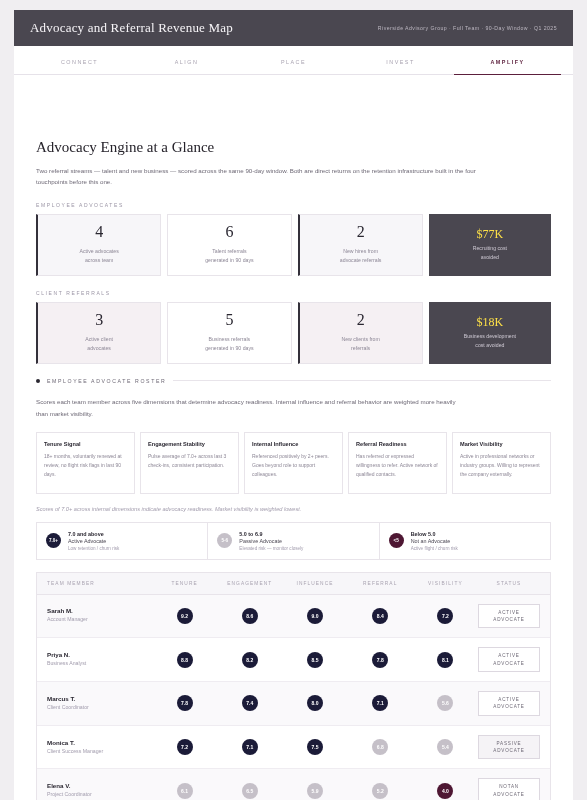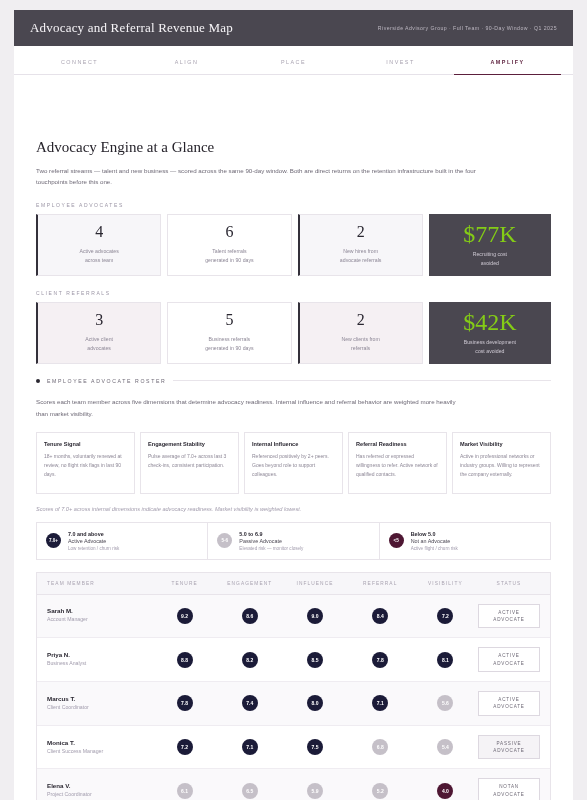--- a/index.html
+++ b/index.html
@@ -73,21 +73,21 @@
   .stat.tone-b { background: #ffffff; border-left: 1px solid #e8e4ea; }
   .stat.tone-c { background: #f7f6f9; border-left: 2.2px solid #33303a; }
   .stat.pink-a { background: #f5f0f3; border-left: 2.2px solid #33303a; }
   .stat.pink-b { background: #ffffff; border-left: 1px solid #e8e4ea; }
   .stat.pink-c { background: #f5f0f3; border-left: 2.2px solid #33303a; }
   .stat.dark { background: #4a4750; border: none; }
   .stat-num {
     font-family: "Liberation Serif", serif;
     font-size: 16px; color: #2a2731; line-height: 1; margin-bottom: 7px;
   }
-  .stat.dark .stat-num { color: #84cc16; font-size: 24px; margin-bottom: 4px;}
+  .stat.dark .stat-num { color: #fde047; font-size: 12px; margin-bottom: 4px;}
   .stat-lbl {
     font-size: 5.2px; color: #8d8796; text-align: center; line-height: 1.75;
   }
   .stat.dark .stat-lbl { color: #cfcad4; }
 
   
   .sec-head {
     display: flex; align-items: center; gap: 7px; margin: 4px 0 12px 0;
   }
   .sec-dot { width: 4px; height: 4px; background: #2a2731; border-radius: 50%; }
@@ -214,21 +214,21 @@
           </div>
           <div class="stat pink-b">
             <div class="stat-num">5</div>
             <div class="stat-lbl">Business referrals<br>generated in 90 days</div>
           </div>
           <div class="stat pink-c">
             <div class="stat-num">2</div>
             <div class="stat-lbl">New clients from<br>referrals</div>
           </div>
           <div class="stat dark">
-            <div class="stat-num">$42K</div>
+            <div class="stat-num">$18K</div>
             <div class="stat-lbl">Business development<br>cost avoided</div>
           </div>
         </div>
 
     <div class="sec-head">
       <span class="sec-dot"></span>
       <span class="sec-title">EMPLOYEE ADVOCATE ROSTER</span>
       <span class="sec-rule"></span>
     </div>
     <div class="sec-desc">Scores each team member across five dimensions that determine advocacy readiness. Internal influence and referral behavior are weighted more heavily than market visibility.</div>

